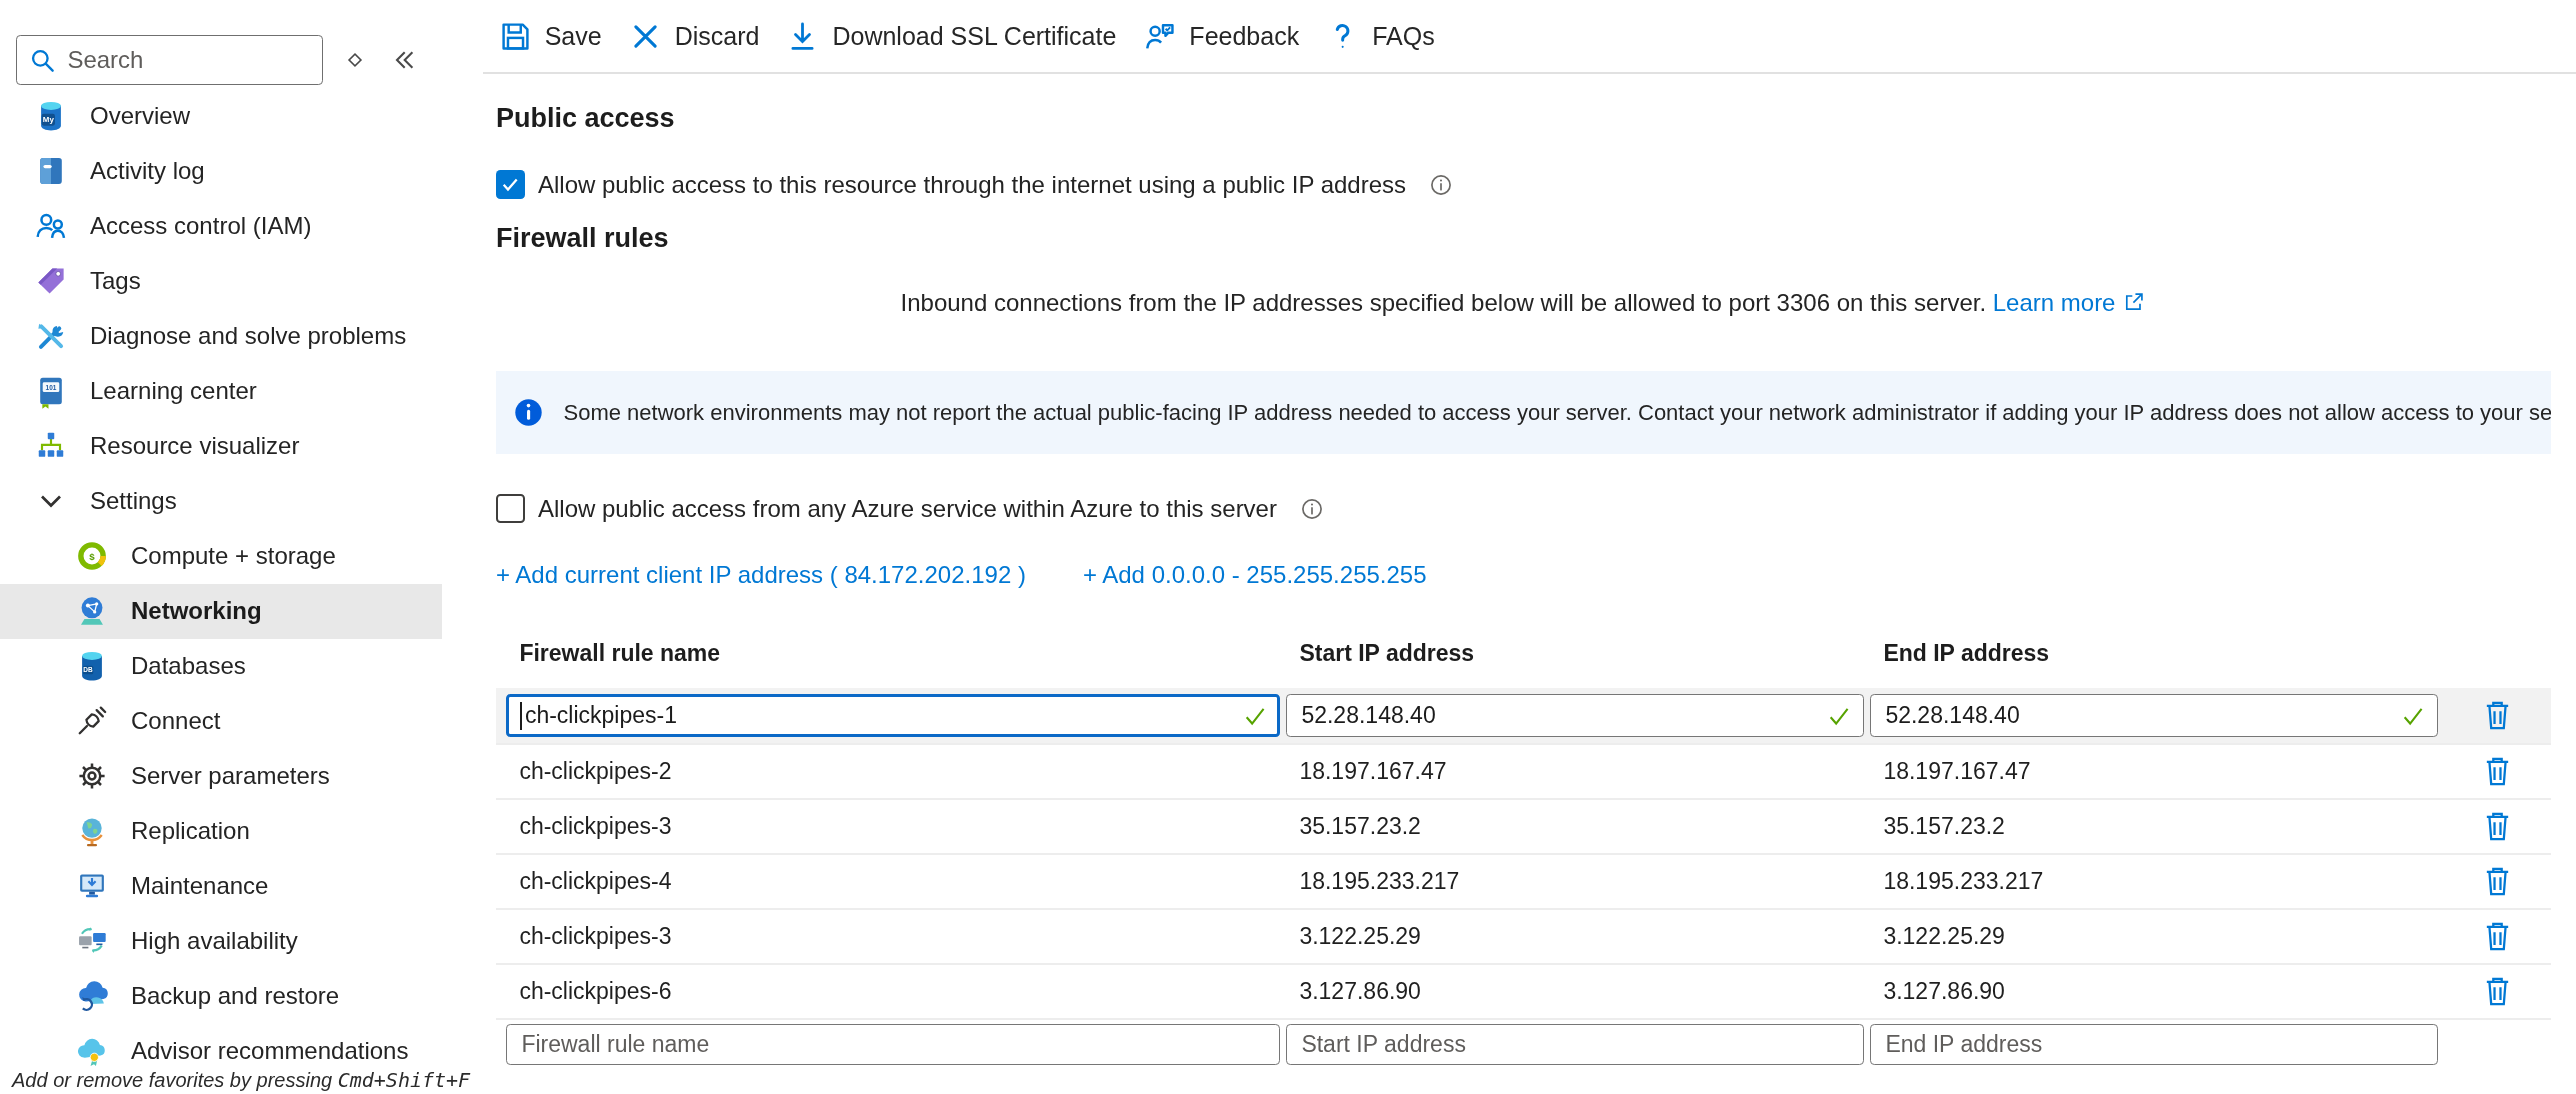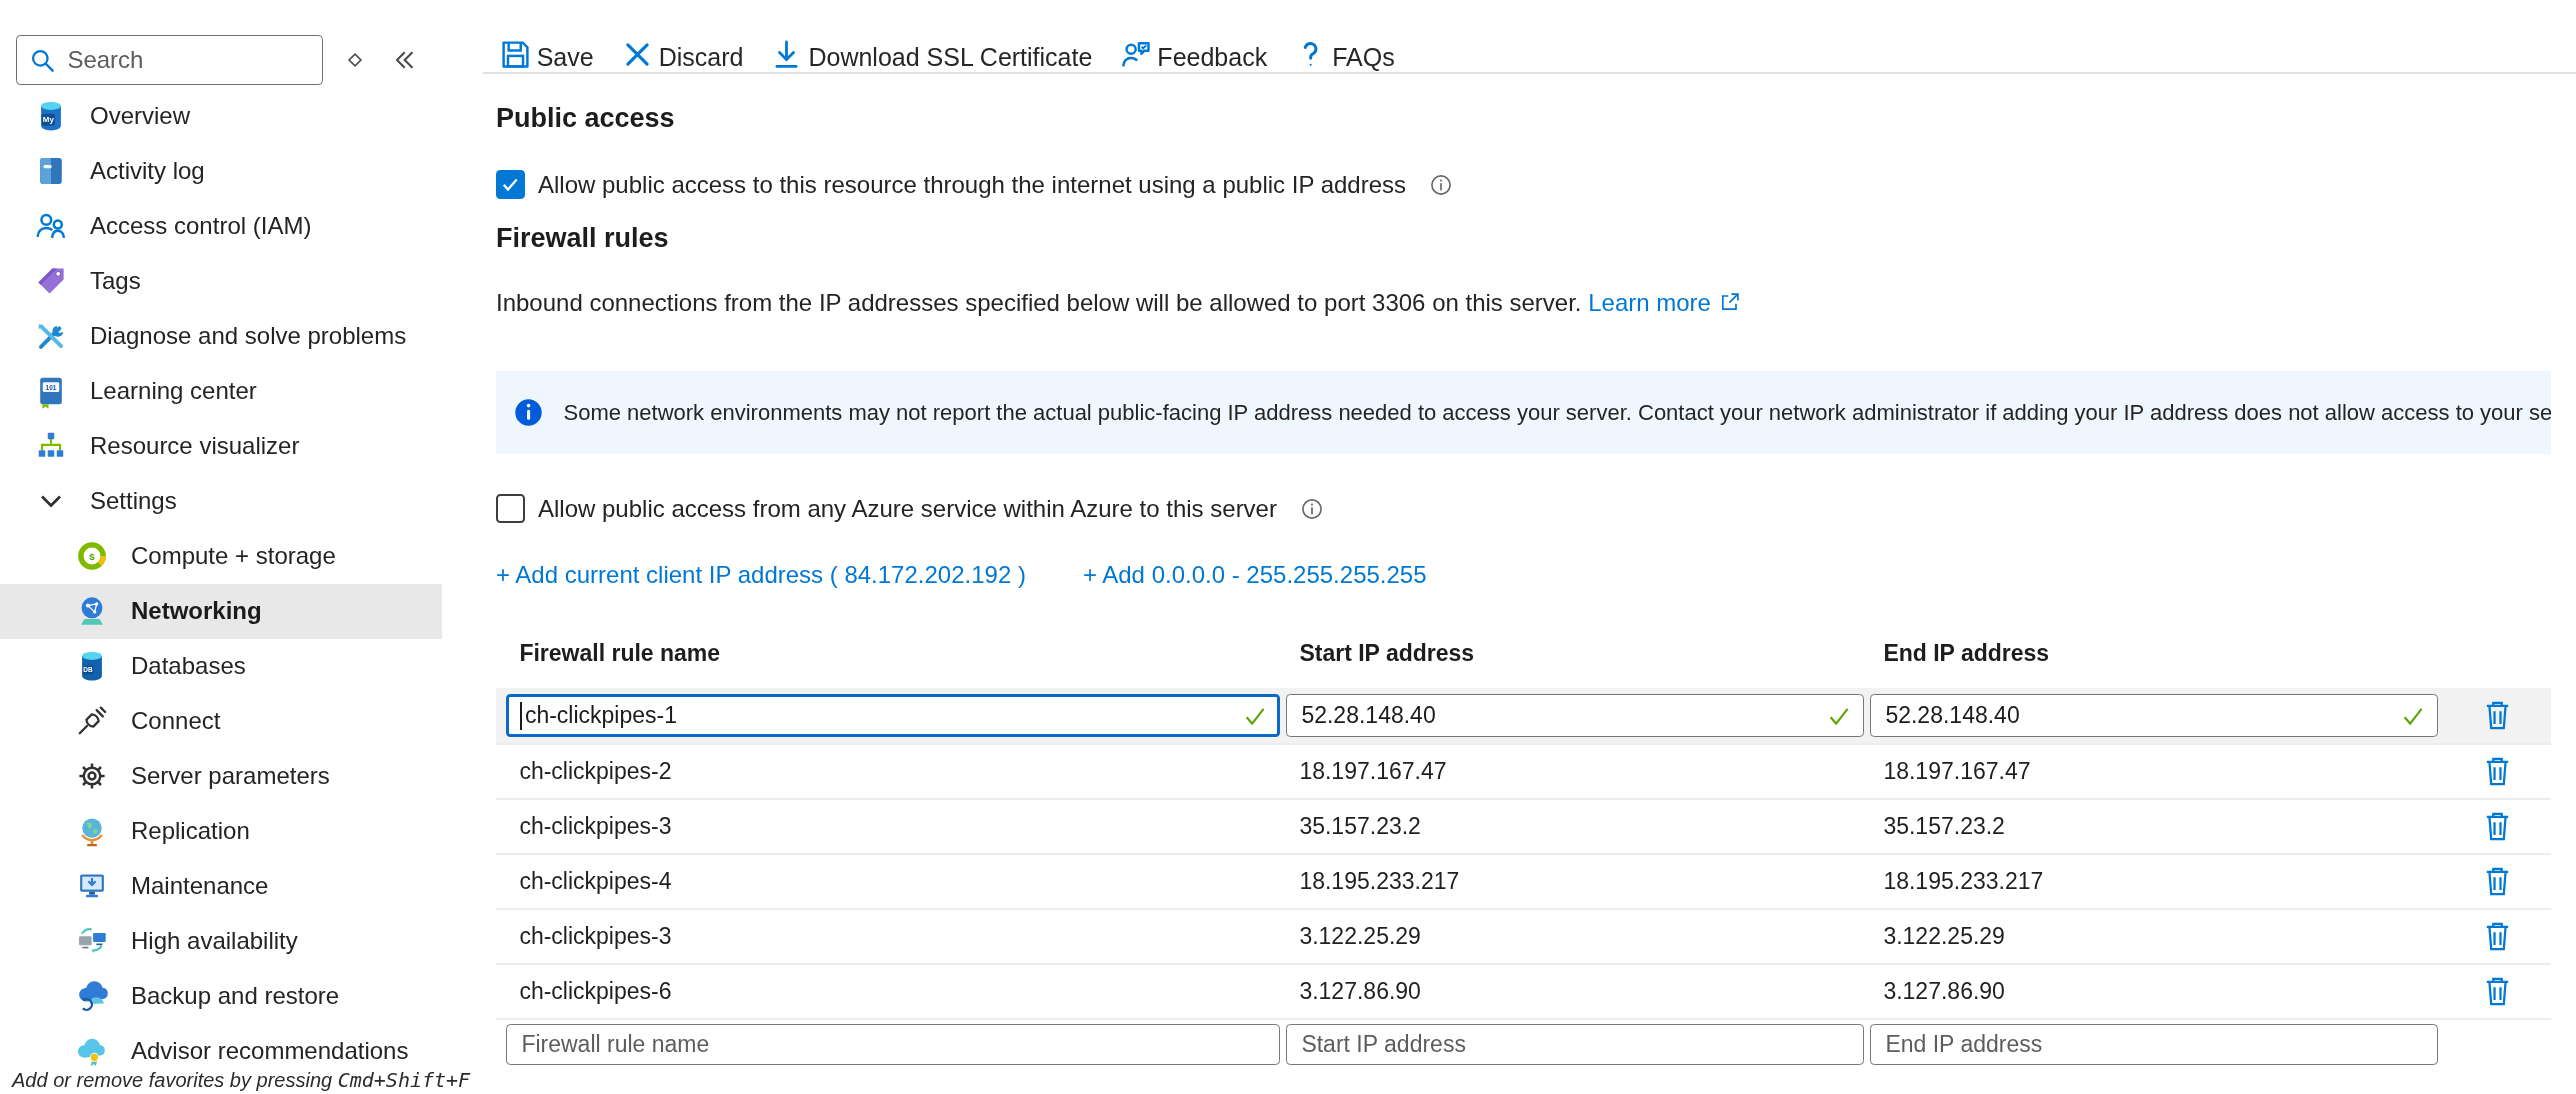--- a/index.html
+++ b/index.html
@@ -30,38 +30,38 @@
   .icon svg { width:100%; height:100%; display:block; }
   .nav-item .icon { width:36px; height:36px; }
   .fav-hint { position:absolute; left:12px; bottom:3.5px; font-style:italic; font-size:20px;
     color:#2b2b2b; white-space:nowrap; }
   .fav-hint .keys { font-family:"DejaVu Sans Mono", monospace; }
 
   
   .main { flex:1; min-width:0; display:flex; flex-direction:column; }
   .toolbar { height:74px; flex:none; display:flex; align-items:center; padding-left:1.7px;
     border-bottom:2.6px solid #e1e1e1; }
-  .tb-btn { display:flex; align-items:flex-end; gap:4px; padding:0 13px; height:100%;
+  .tb-btn { display:flex; align-items:center; gap:12px; padding:0 13px; height:100%;
     font-size:25px; color:#262626; background:none; border:0; cursor:pointer; font-family:inherit; }
   .tb-btn .icon { width:35px; height:35px; }
 
   .content { flex:1; overflow:hidden; padding:29px 25px 0 13px; }
   .section-title { margin:0; font-size:27px; font-weight:bold; color:#1d1d1d; }
   #firewall-title { margin-top:24px; }
 
   .check-row { display:flex; align-items:center; gap:13px; margin-top:36px; font-size:24px; }
   .check-row.second { margin-top:40px; }
   .checkbox { width:29px; height:29px; border-radius:4.3px; flex:none;
     display:flex; align-items:center; justify-content:center; cursor:pointer; }
   .checkbox.checked { background:#0078d4; }
   .checkbox.unchecked { border:2.6px solid #3f3e3c; background:#fff; }
   .checkbox .icon { width:22.4px; height:22.4px; }
   .info-icon { width:26px; height:26px; margin-left:8.6px; }
 
-  .desc { margin:35px 0 0 0; font-size:24px; }
+  .desc { margin:35px 0 0 0; font-size:24px;text-align:center; }
   .link { color:#0078d4; text-decoration:none; cursor:pointer; }
   .ext-icon { width:24px; height:24px; display:inline-flex; vertical-align:-2.6px; margin-left:7px; }
 
   .banner { margin-top:54px; height:83px; background:#f0f6fd; display:flex; align-items:center;
     gap:19px; padding:0 21px 0 15.5px; font-size:22px; white-space:nowrap; overflow:hidden; }
   .banner .icon { width:33px; height:33px; }
 
   .links-row { display:flex; gap:57px; margin-top:38px; font-size:24px; }
 
   

